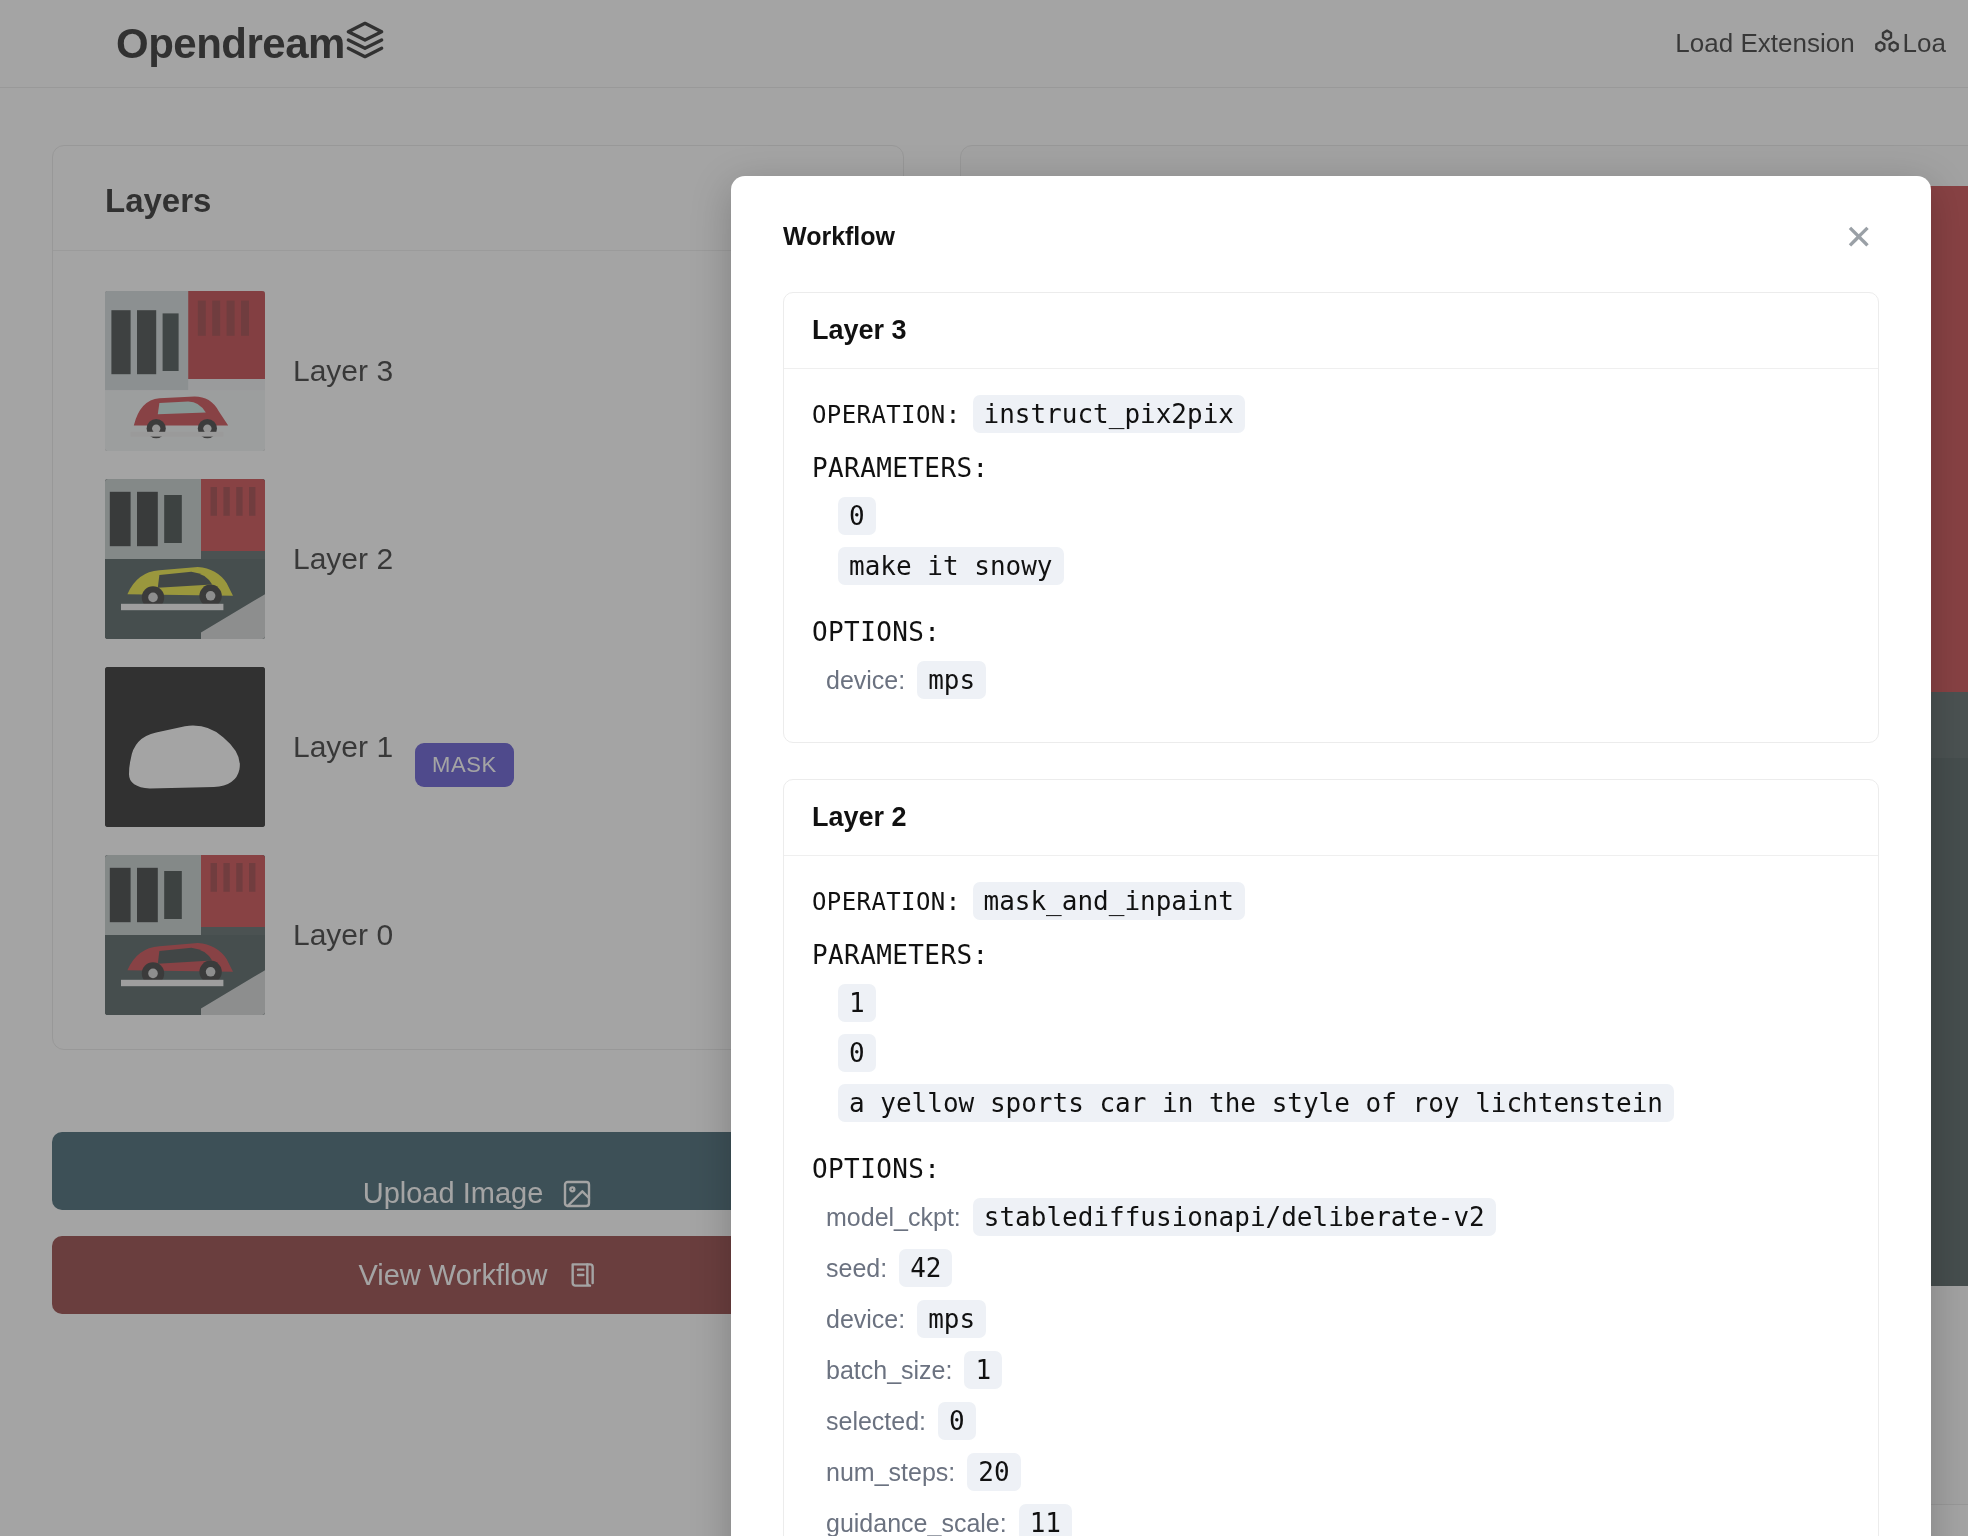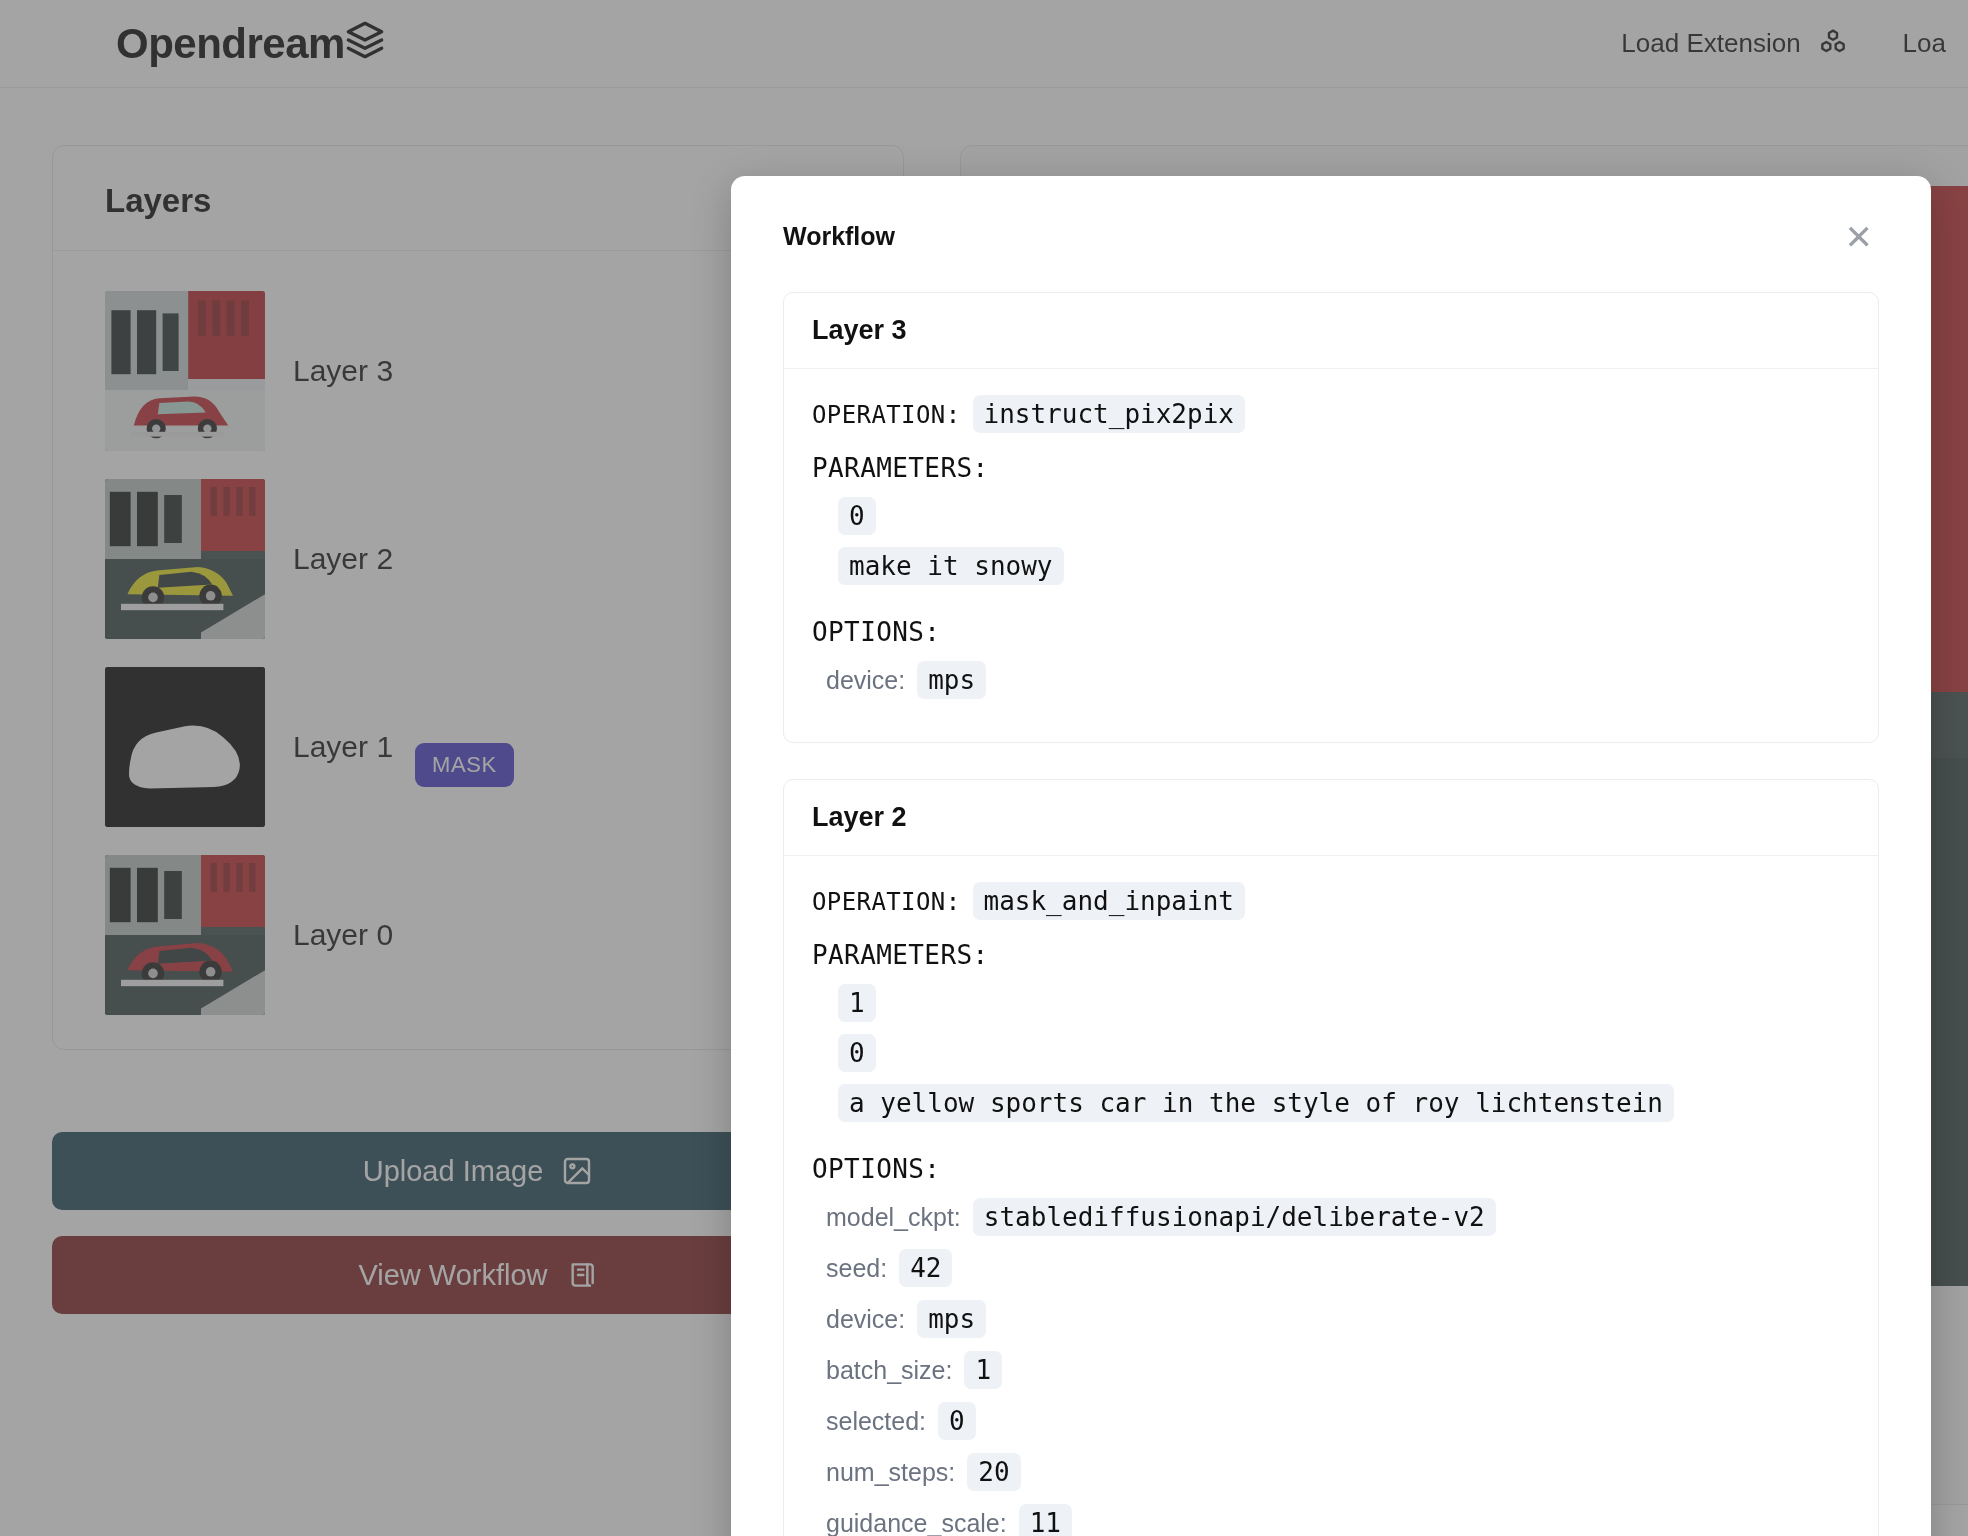--- a/index.html
+++ b/index.html
@@ -26,21 +26,21 @@
   }
   .brand {
     display: flex; align-items: flex-start; 
   }
   .brand-title {
     font-size: 42px; font-weight: 700; color: #000; letter-spacing: -0.5px;
   }
   .brand-icon { width: 40px; height: 40px; display: block; color: #000; }
   .topbar-right {
     margin-left: auto;
-    display: flex; align-items: center; gap: 54px;
+    display: flex; align-items: center; 
     white-space: nowrap;
   }
   .topbar-action {
     display: flex; align-items: center; gap: 16px;
     font-size: 26px; color: #111;
   }
   .topbar-action svg { width: 32px; height: 32px; display: block; }
 
   .workspace { position: relative; height: calc(100% - 89px); }
 
@@ -85,21 +85,21 @@
   .layer-action svg { width: 30px; height: 30px; display: block; flex: none; }
   .big-btn {
     display: flex; align-items: center; justify-content: center; gap: 18px;
     width: 852px; height: 78px;
     margin-top: 26px;
     border-radius: 10px;
     font-size: 29px; color: #ffffff;
     position: relative; left: 52px;
   }
   .big-btn svg { width: 32px; height: 32px; display: block; }
-  .btn-upload { background: #1c4554; }
+  .btn-upload { background: #1c4554; align-items: flex-end; }
   .btn-workflow { background: #7f1d1d; }
 
   
   .canvas-area {
     position: absolute;
     left: 960px; top: 57px; right: -760px; bottom: 30px;
     border: 1px solid #e4e4e4; border-radius: 12px;
     background: #fafafa; overflow: hidden;
   }
   .canvas-img { position: absolute; left: 40px; top: 40px; width: 1100px; height: 1100px; }

